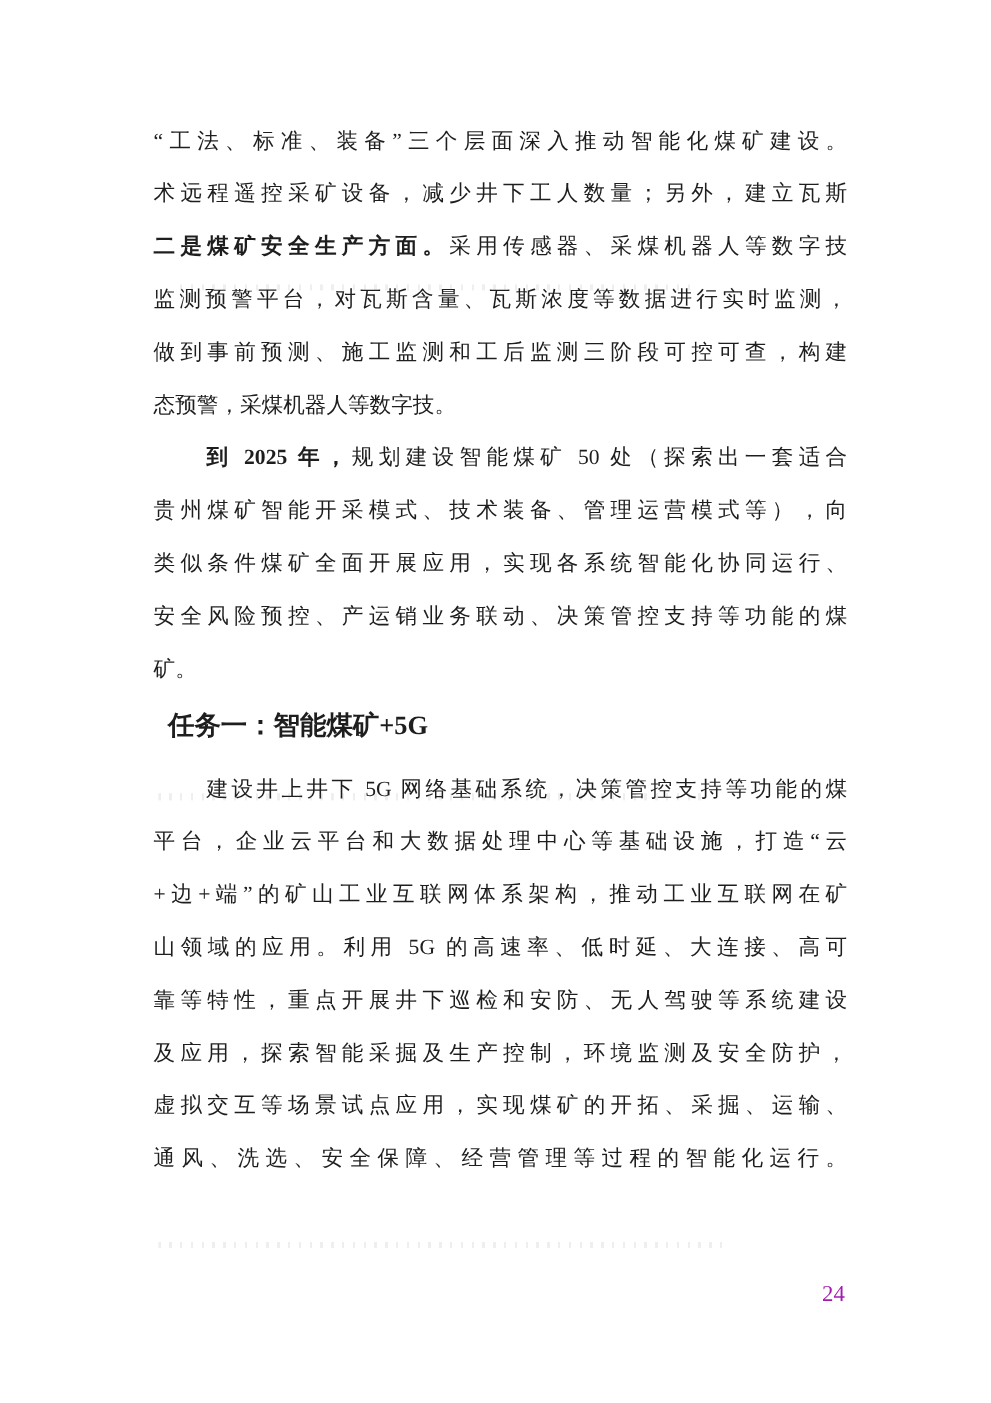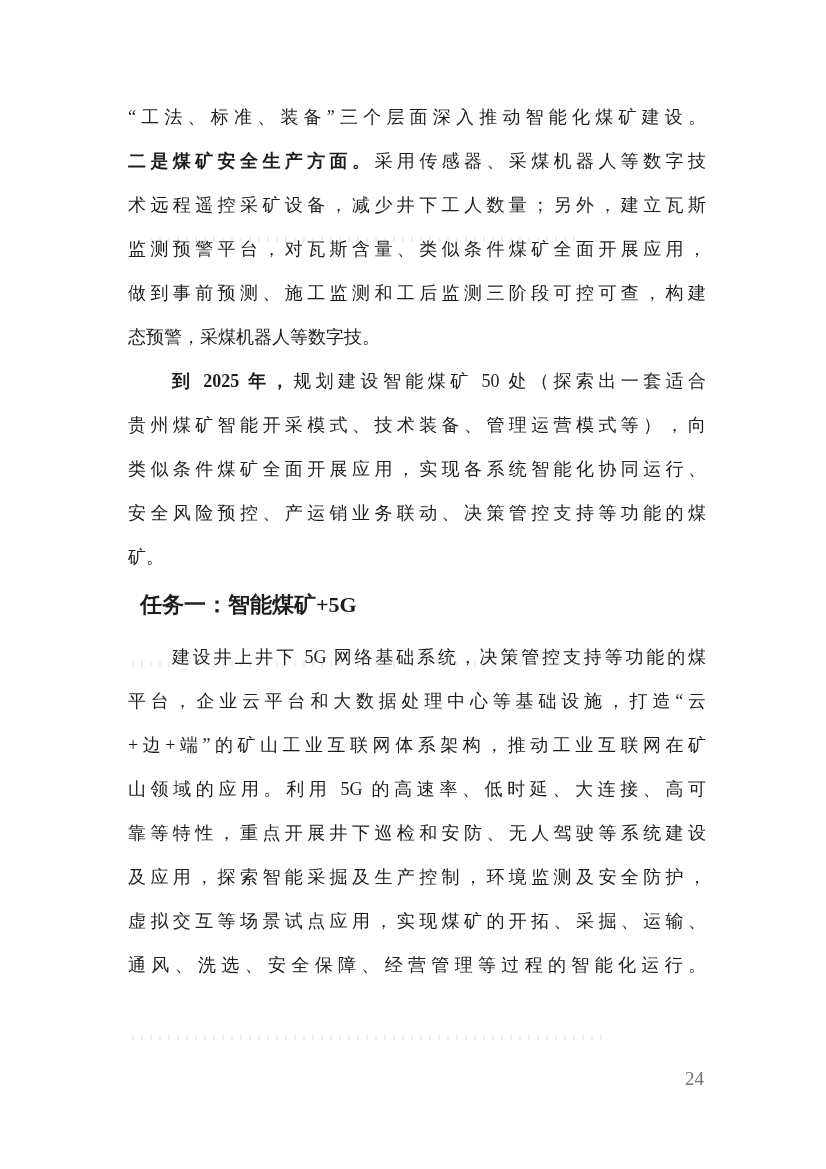--- a/index.html
+++ b/index.html
@@ -44,21 +44,21 @@
     font-size: 22px;
     text-align: center;
     text-align-last: left;
   }
   .page-number {
     position: absolute;
     top: 1066px;
     right: 122px;
     font-size: 19px;
     line-height: 26px;
-    color: #737373;
+    color: #a21caf;
   }
   
   .artifact {
     position: absolute;
     background-image: repeating-linear-gradient(90deg,
       rgba(90,90,90,0.22) 0px, rgba(90,90,90,0.22) 2px,
       rgba(0,0,0,0) 2px, rgba(0,0,0,0) 9px);
     opacity: 0.45;
     pointer-events: none;
   }
@@ -66,23 +66,23 @@
   .artifact.a2 { left: 132px; top: 661px;  width: 455px; height: 6px; }
   .artifact.a3 { left: 132px; top: 1035px; width: 470px; height: 5px; }
 </style>
 </head>
 <body>
 
 <div class="page">
   <div class="content">
       <div class="block paragraph">
         <div class="line j"><span class="seg">“工法、标准、装备”三个层面深入推动智能化煤矿建设。</span></div>
+        <div class="line j"><span class="seg">术远程遥控采矿设备，减少井下工人数量；另外，建立瓦斯</span></div>
         <div class="line j"><span class="seg bold">二是煤矿安全生产方面。</span><span class="seg">采用传感器、采煤机器人等数字技</span></div>
-        <div class="line j"><span class="seg">术远程遥控采矿设备，减少井下工人数量；另外，建立瓦斯</span></div>
-        <div class="line j"><span class="seg">监测预警平台，对瓦斯含量、类似条件煤矿全面开展应用，</span></div>
+        <div class="line j"><span class="seg">监测预警平台，对瓦斯含量、瓦斯浓度等数据进行实时监测，</span></div>
         <div class="line j"><span class="seg">做到事前预测、施工监测和工后监测三阶段可控可查，构建</span></div>
         <div class="line"><span class="seg">态预警，采煤机器人等数字技。</span></div>
       </div>
       <div class="block paragraph">
         <div class="line j ind"><span class="seg bold">到 2025 年，</span><span class="seg">规划建设智能煤矿 50 处（探索出一套适合</span></div>
         <div class="line j"><span class="seg">贵州煤矿智能开采模式、技术装备、管理运营模式等），向</span></div>
         <div class="line j"><span class="seg">类似条件煤矿全面开展应用，实现各系统智能化协同运行、</span></div>
         <div class="line j"><span class="seg">安全风险预控、产运销业务联动、决策管控支持等功能的煤</span></div>
         <div class="line"><span class="seg">矿。</span></div>
       </div>

